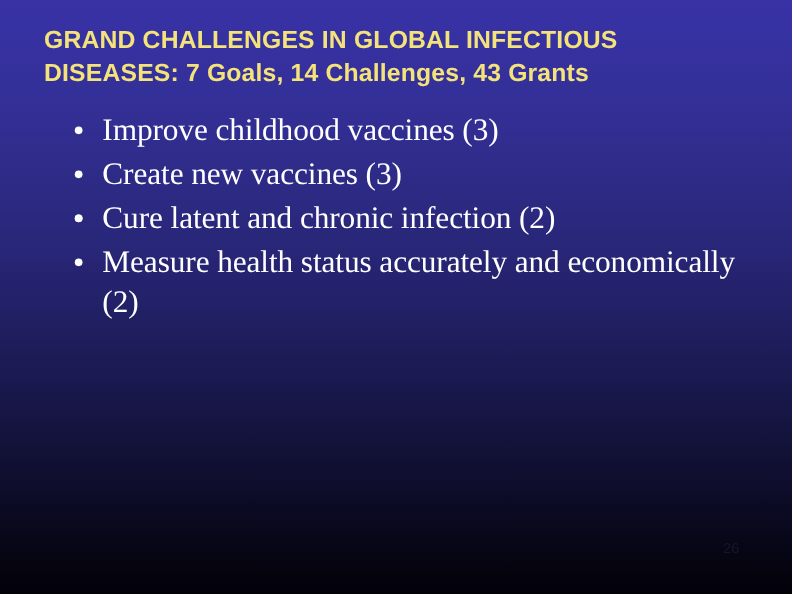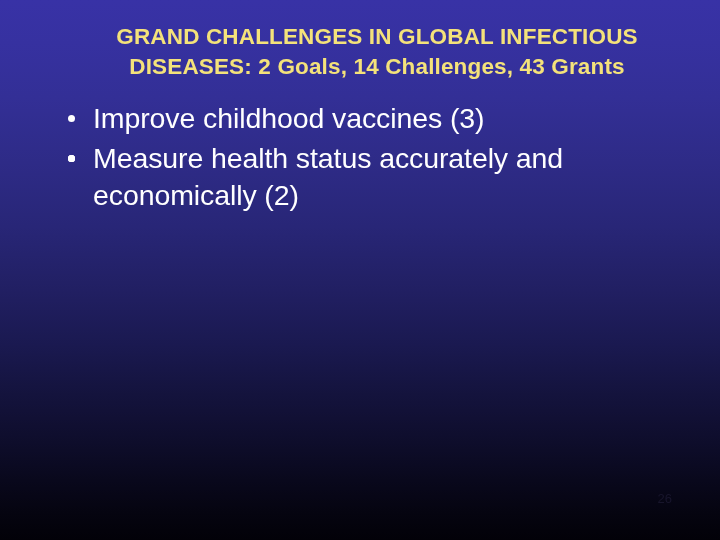--- a/index.html
+++ b/index.html
@@ -32,24 +32,24 @@
         #14133d 73%,
         #0e0d2b 82%,
         #09081c 89%,
         #050410 95%,
         #020108 100%);
   }
 
   
   #title-block {
     position: absolute;
-    left: 57px;
+    left: 40px;
     top: 22px;
     width: 640px;
-    text-align: center;
+    text-align: left;
   }
   .title-line {
     color: #f4e27a;
     font-size: 22.5px;
     font-weight: bold;
     line-height: 30px;
     letter-spacing: 0.15px;
     white-space: pre;
   }
 
@@ -57,20 +57,21 @@
   #bullet-list {
     position: absolute;
     left: 60px;
     top: 100px;
     width: 640px;
   }
   .bullet-row {
     position: relative;
     padding-left: 33px;
     margin-bottom: 3px;
+    font-family: Liberation Serif, serif;
   }
   .bullet-marker {
     position: absolute;
     left: 8px;
     top: 15px;
     width: 7px;
     height: 7px;
     border-radius: 50%;
     background: #ffffff;
   }
@@ -93,39 +94,44 @@
     opacity: 0.85;
   }
 </style>
 </head>
 <body>
 
 <div id="slide">
 
   <div id="title-block">
     <div class="title-line">GRAND CHALLENGES IN GLOBAL INFECTIOUS</div>
-    <div class="title-line">DISEASES: 2 Goals, 14 Challenges, 43 Grants</div>
+    <div class="title-line">DISEASES: 7 Goals, 14 Challenges, 43 Grants</div>
   </div>
 
   <div id="bullet-list">
 
     <div class="bullet-row">
       <span class="bullet-marker"></span>
       <span class="bullet-text">Improve childhood vaccines (3)</span>
     </div>
 
+    <div class="bullet-row">
+      <span class="bullet-marker"></span>
+      <span class="bullet-text">Create new vaccines (3)</span>
+    </div>
 
 
     <div class="bullet-row">
       <span class="bullet-marker"></span>
     </div>
 
 
     <div class="bullet-row">
       <span class="bullet-marker"></span>
+      <span class="bullet-text">Cure latent and chronic infection (2)</span>
     </div>
 
     <div class="bullet-row">
       <span class="bullet-marker"></span>
       <span class="bullet-text">Measure health status accurately and economically (2)</span>
     </div>
 
   </div>
 
   <div id="page-number">26</div>

